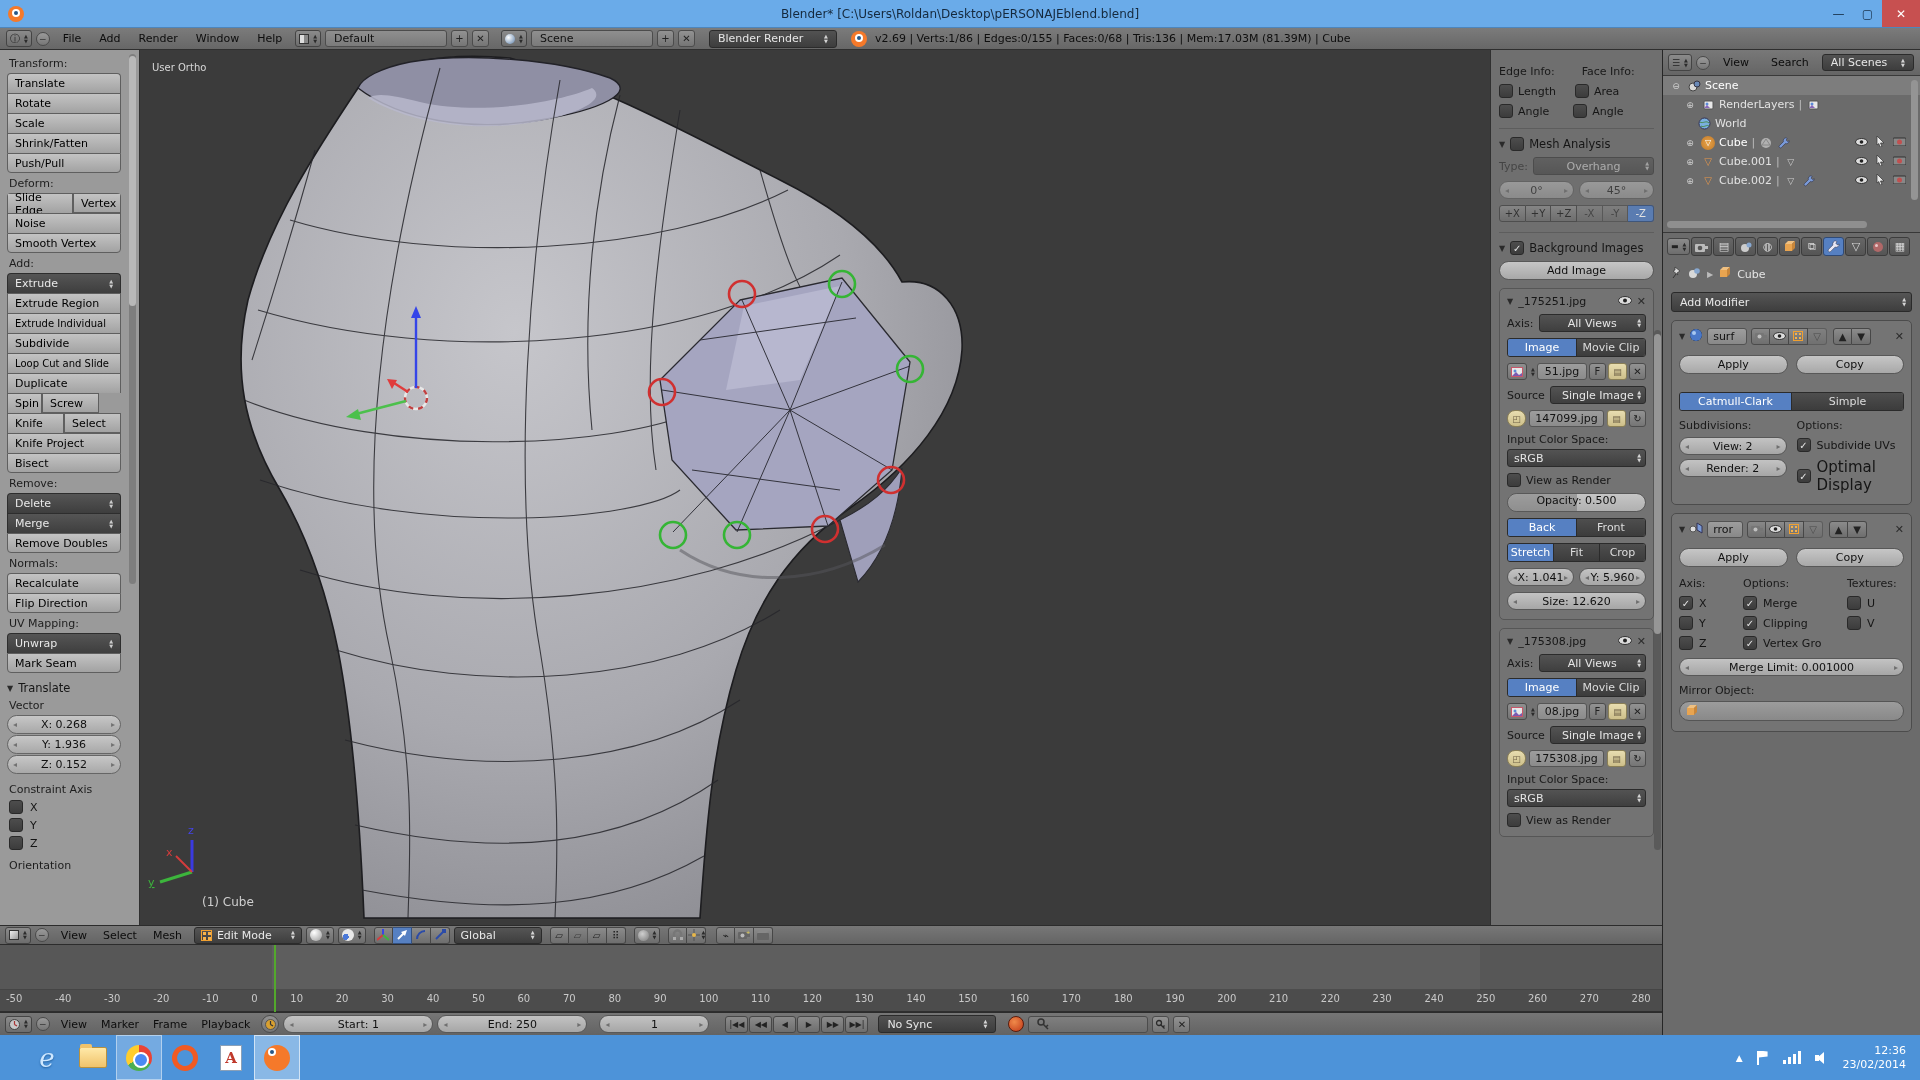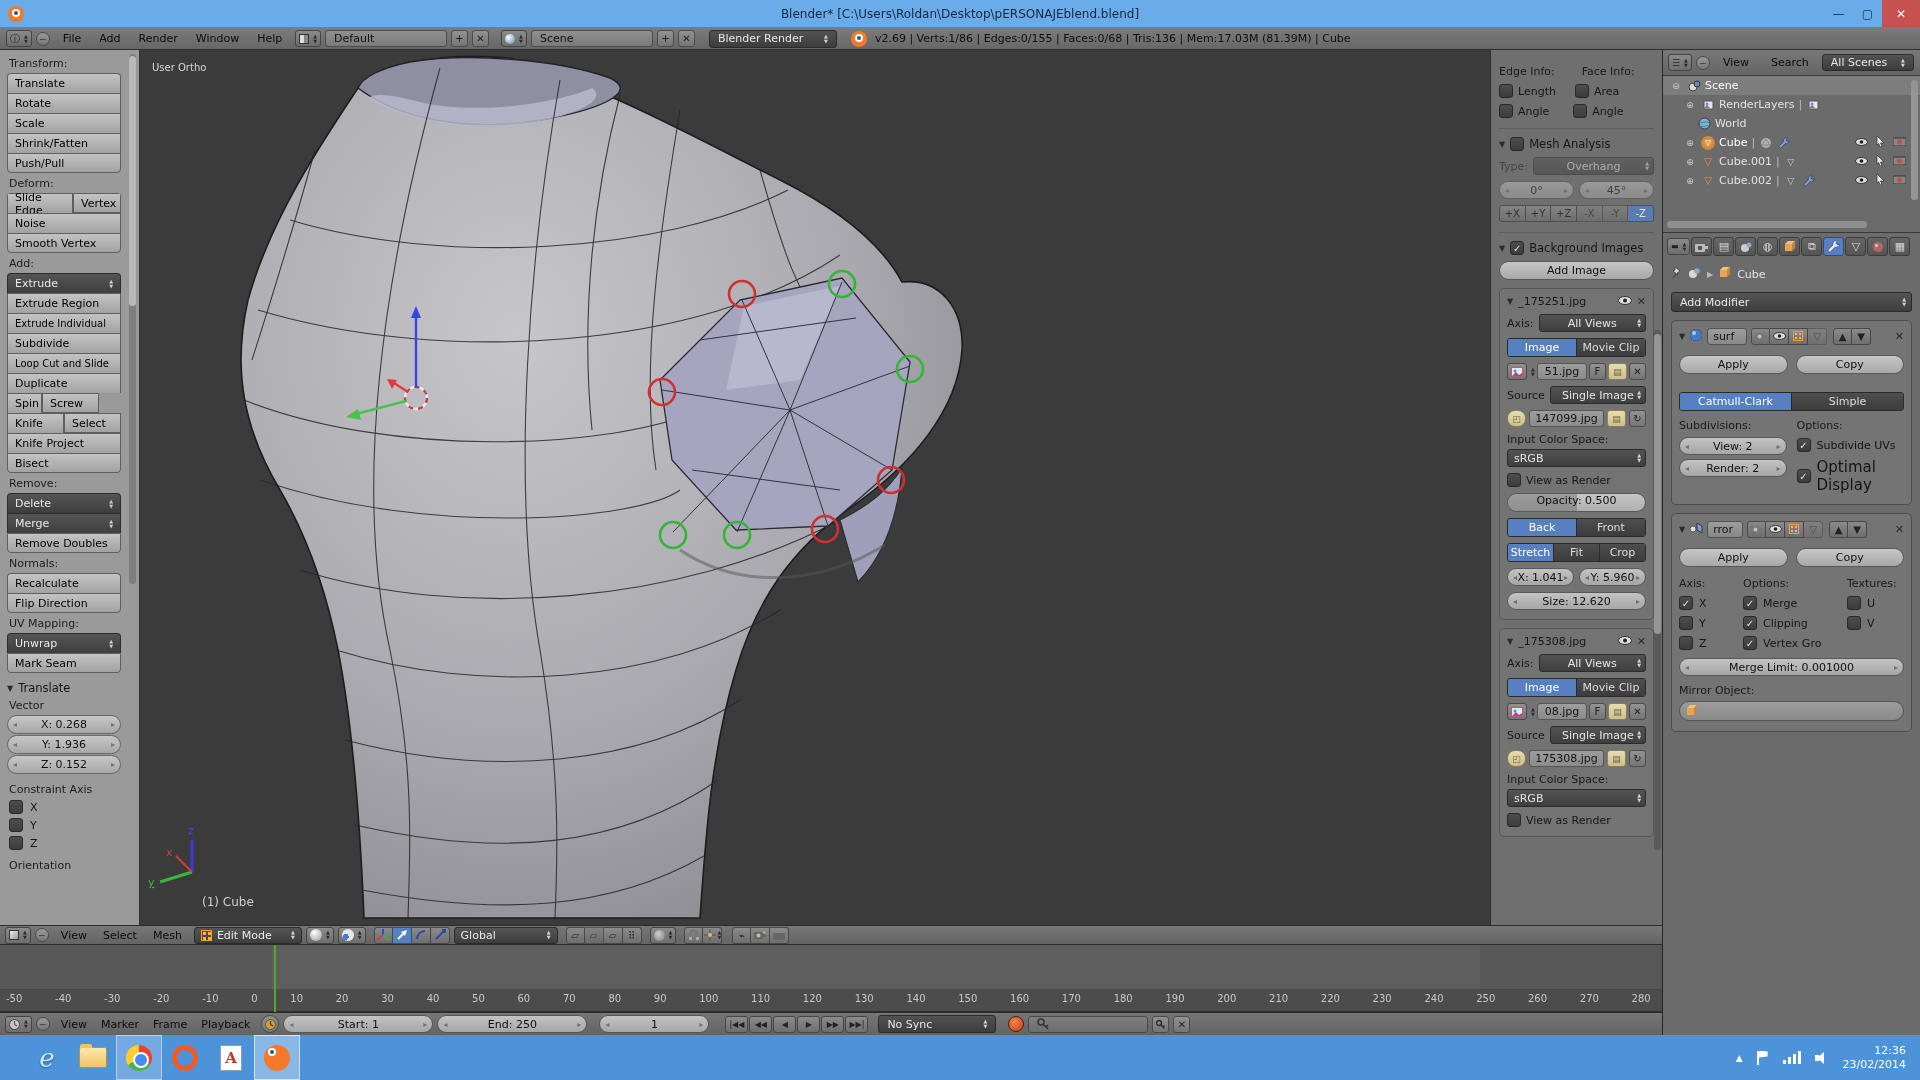--- a/index.html
+++ b/index.html
@@ -499,21 +499,21 @@
             <path d="M 2,10 A 8 8 0 0 1 10,2" stroke="#2b4ba8" stroke-width="2" fill="none"></path>
           </svg>
         </span>
       <span class="hicon">
           <svg width="12" height="12">
             <line x1="2" y1="10" x2="9" y2="3" stroke="#2b4ba8" stroke-width="2"></line>
             <rect x="8" y="0" width="4" height="4" fill="#2b4ba8"></rect>
           </svg>
         </span>
     </span>
-    <span class="mode-drop" style="width:104px">
+    <span class="mode-drop" style="width:88px">
         <span>Global</span>
         <span class="updn lt" style="margin-left:auto">
           <i>▲</i>
           <i>▼</i>
         </span>
       </span>
     <span class="hgrp" style="margin-left:4px">
       <span class="hicon">▱</span>
       <span class="hicon" style="opacity:.65">▱</span>
       <span class="hicon">▱</span>

